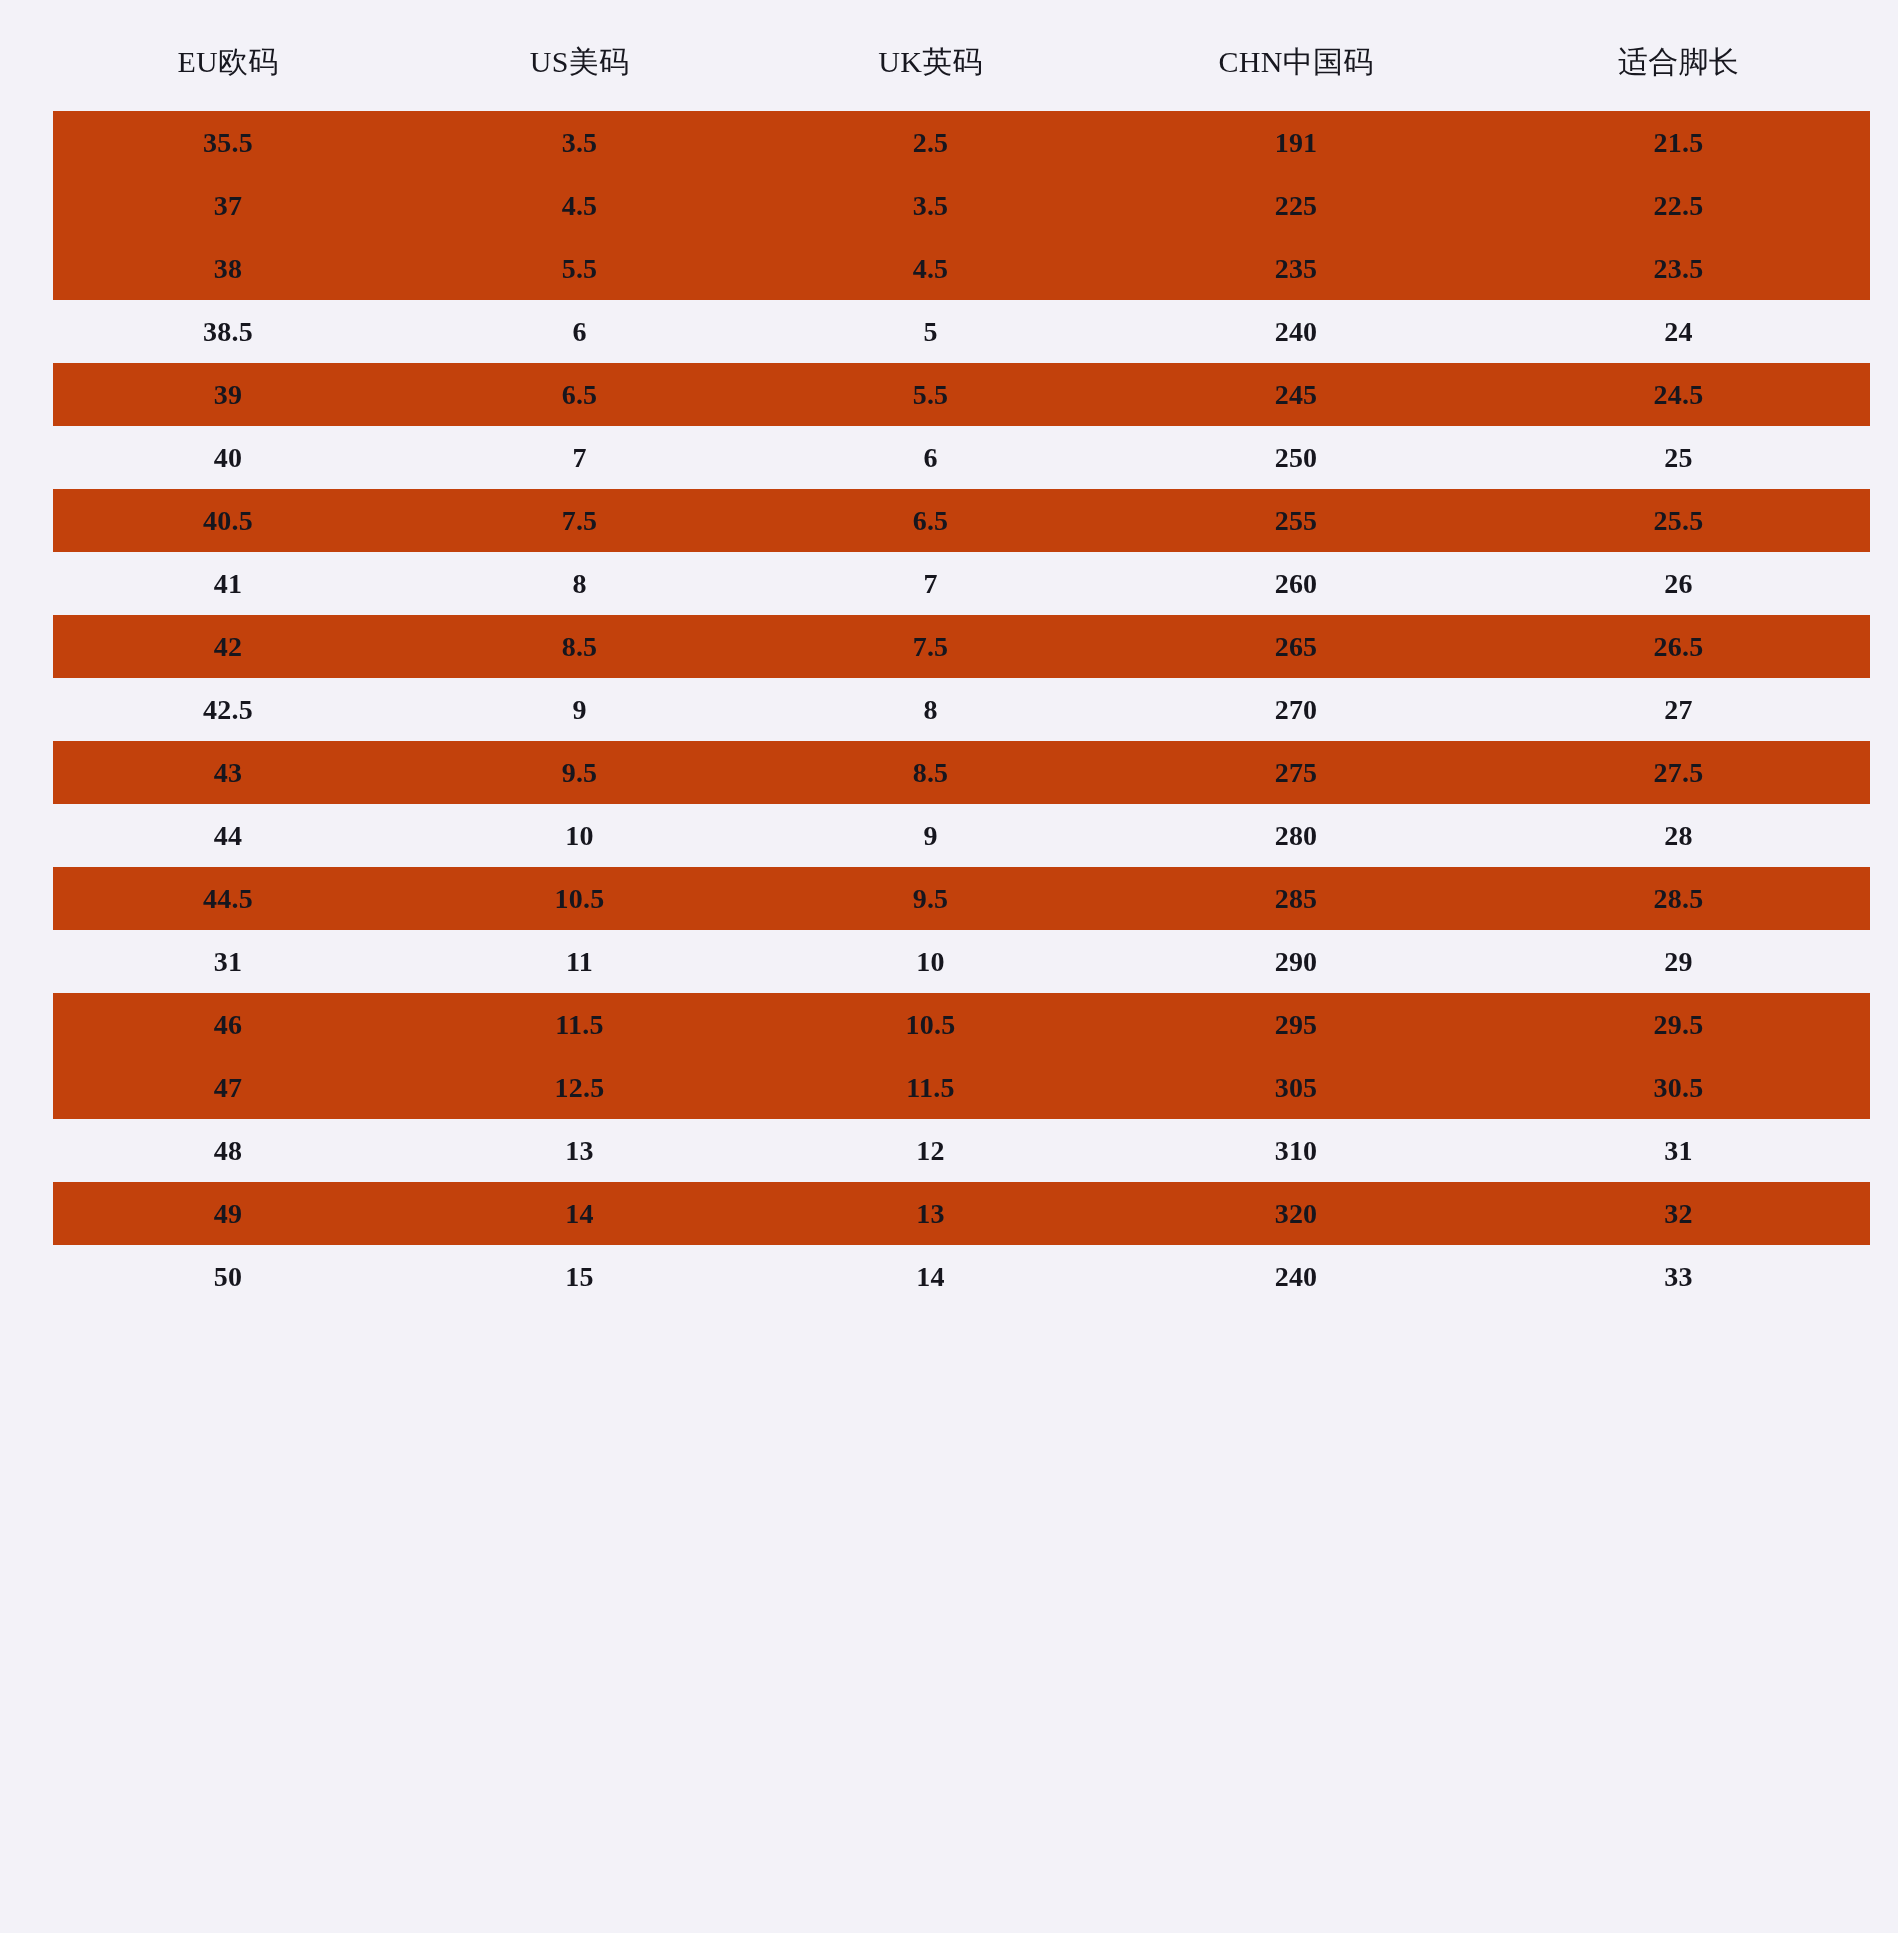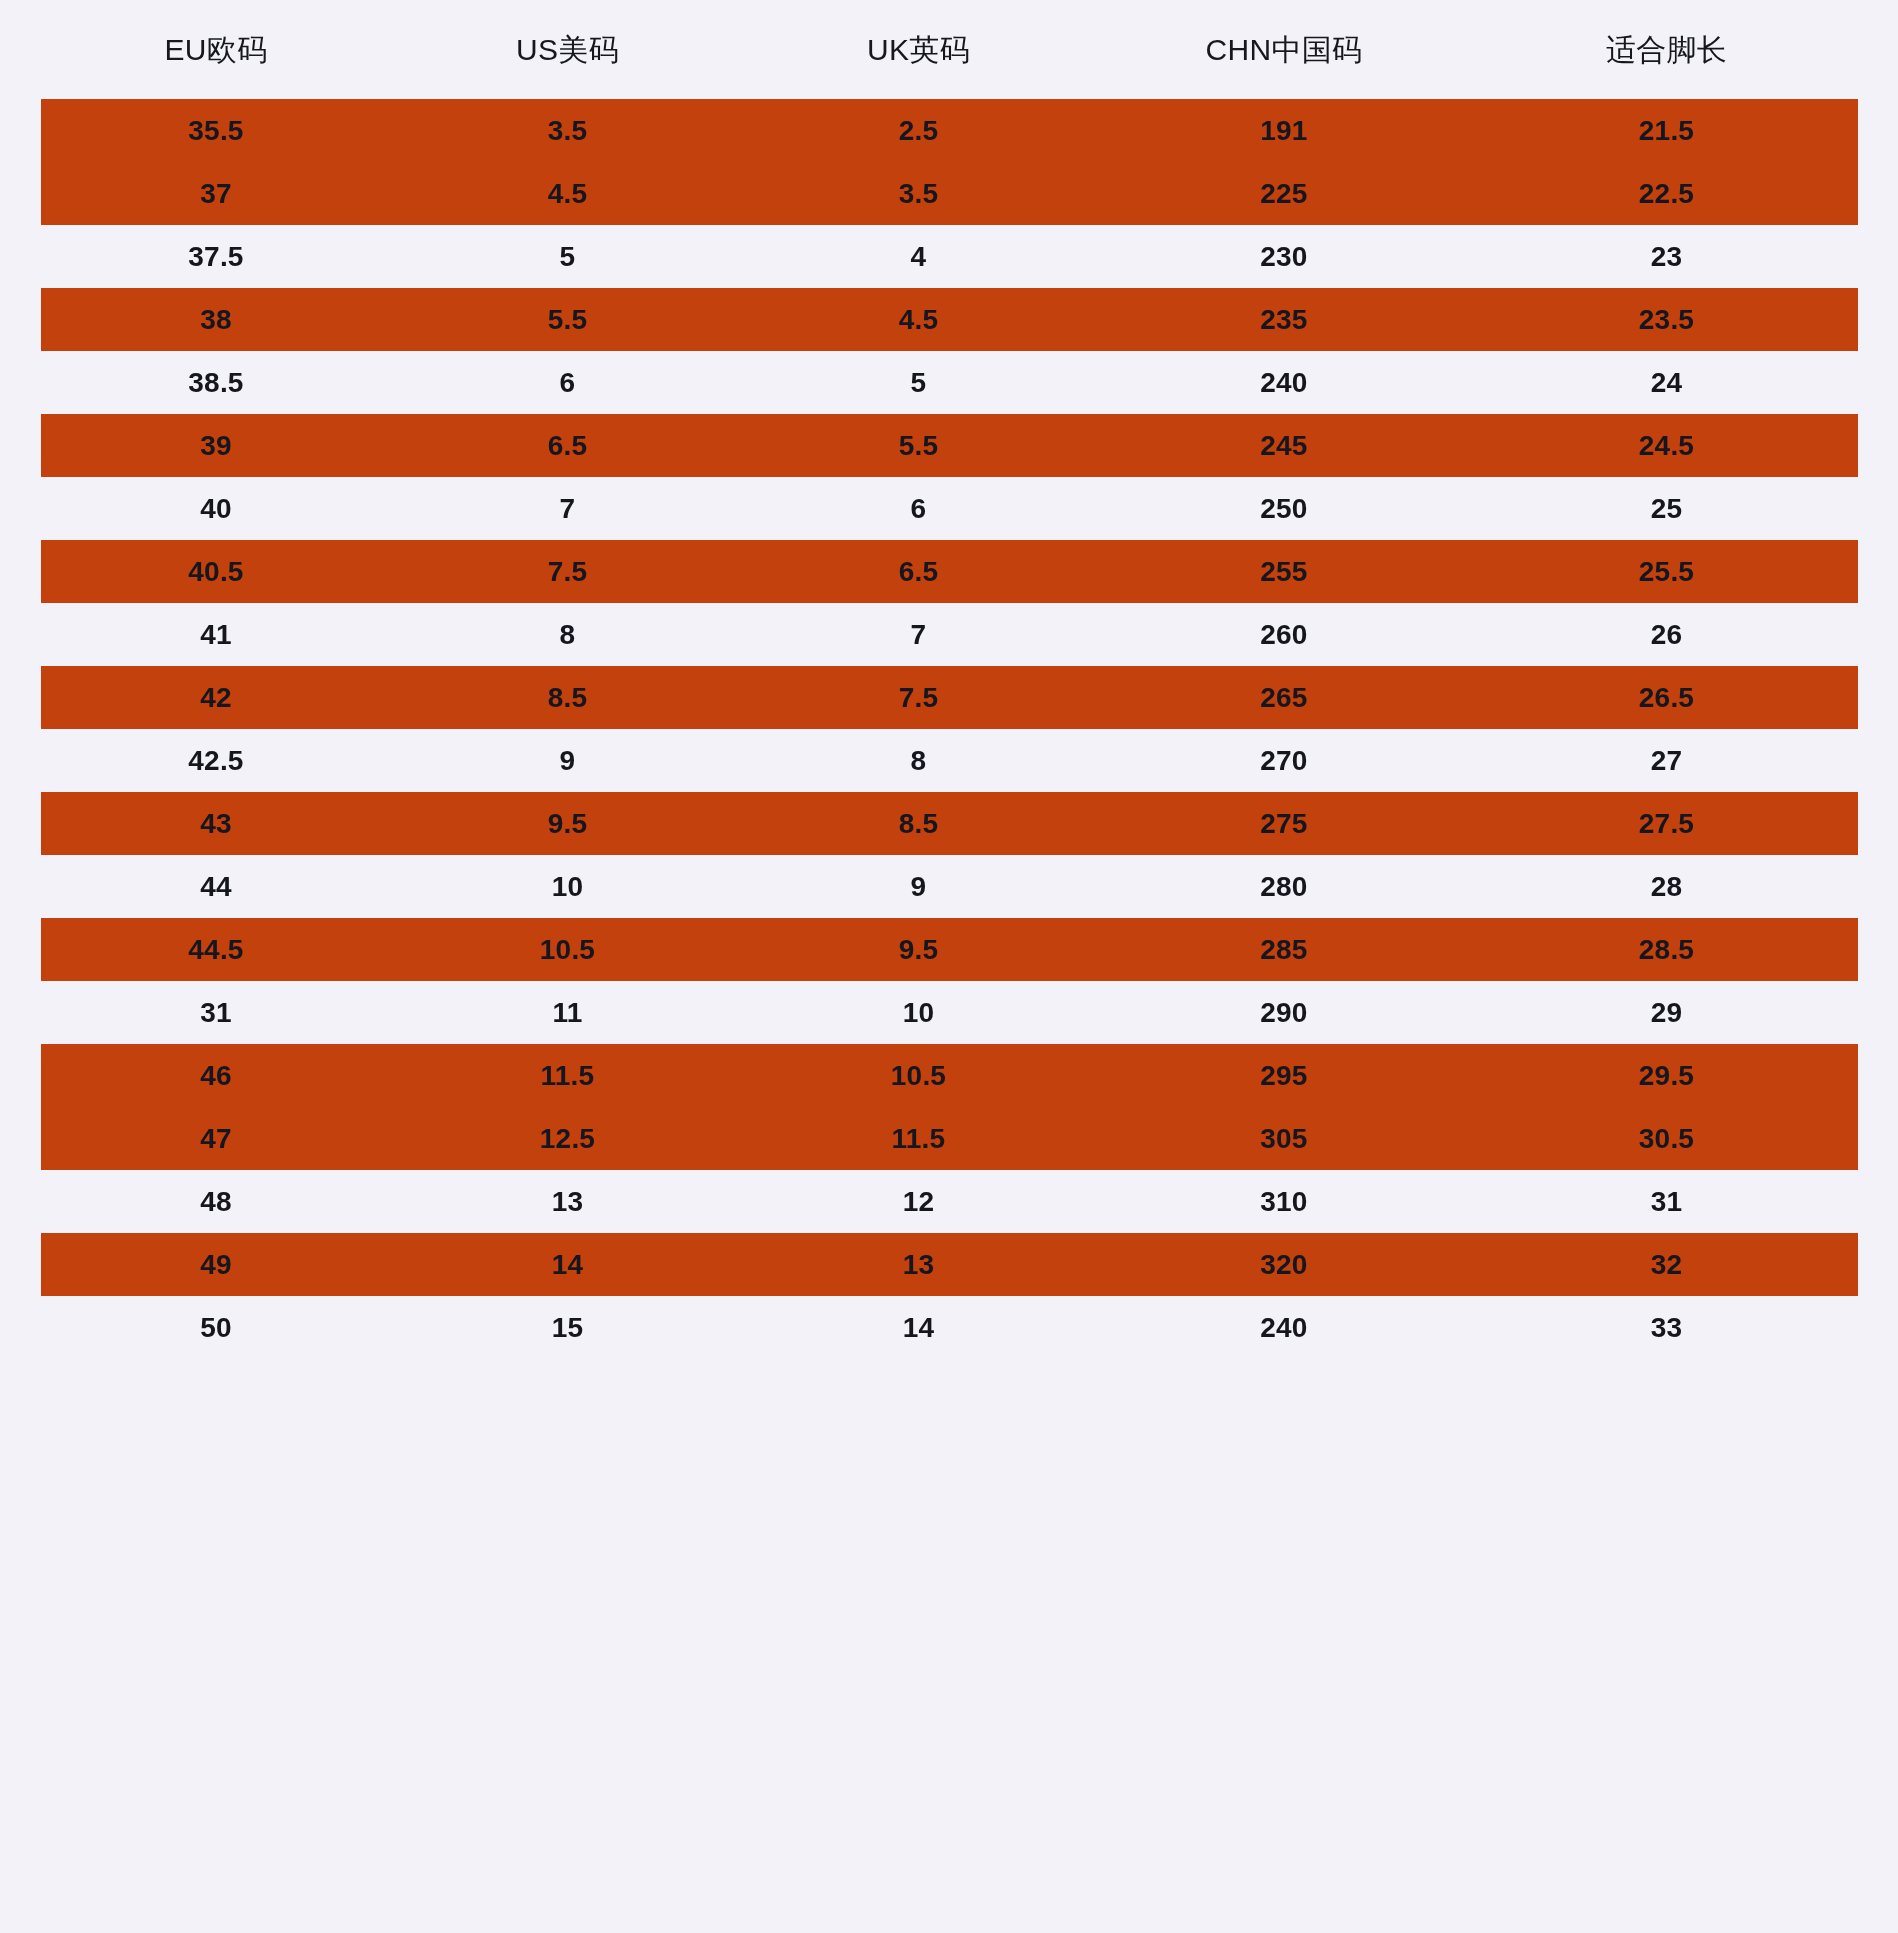--- a/index.html
+++ b/index.html
@@ -13,21 +13,22 @@
     background: #f3f2f8;
     font-family: "Liberation Sans", "DejaVu Sans", sans-serif;
     -webkit-font-smoothing: antialiased;
     overflow: hidden;
   }
 
   #size-table-wrapper {
     width: 1898px;
     height: 1930px;
     box-sizing: border-box;
-    padding: 0;
+    padding: 12px;
+    font-family: Liberation Serif, serif;
   }
 
   table.size-table {
     width: 1817px;
     margin-left: 41px;
     border-collapse: collapse;
     table-layout: fixed;
   }
 
   table.size-table col.c0 { width: 350px; }
@@ -100,27 +101,20 @@
           <td>191</td>
           <td>21.5</td>
         </tr>
         <tr class="data-row row-odd">
           <td>37</td>
           <td>4.5</td>
           <td>3.5</td>
           <td>225</td>
           <td>22.5</td>
         </tr>
-        <tr class="data-row row-even">
-          <td>37.5</td>
-          <td>5</td>
-          <td>4</td>
-          <td>230</td>
-          <td>23</td>
-        </tr>
         <tr class="data-row row-odd">
           <td>38</td>
           <td>5.5</td>
           <td>4.5</td>
           <td>235</td>
           <td>23.5</td>
         </tr>
         <tr class="data-row row-even">
           <td>38.5</td>
           <td>6</td>

